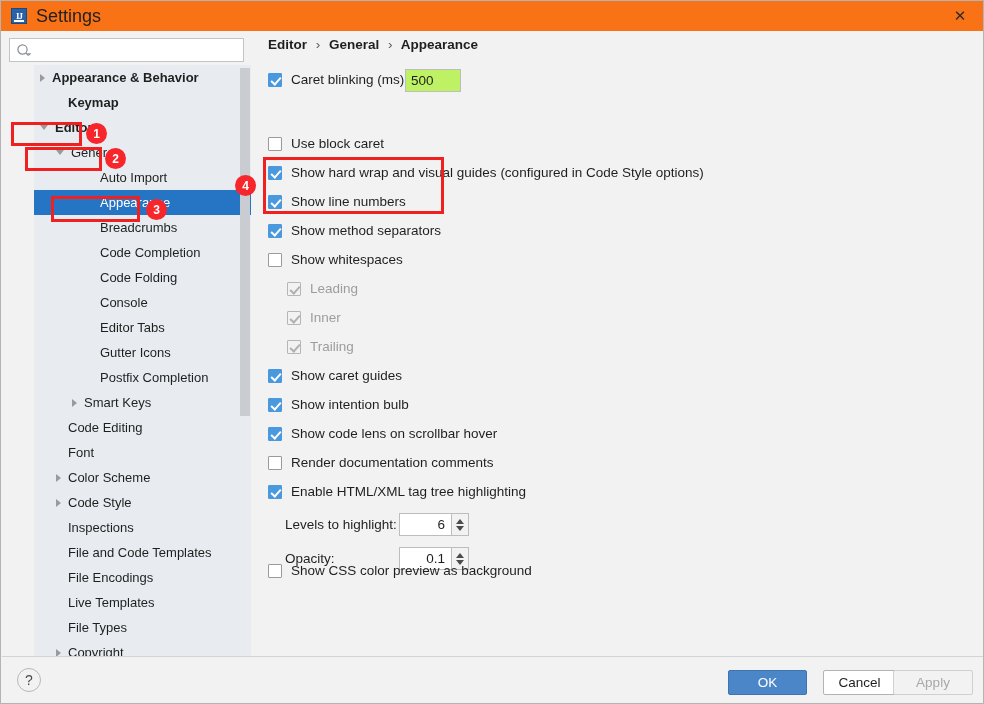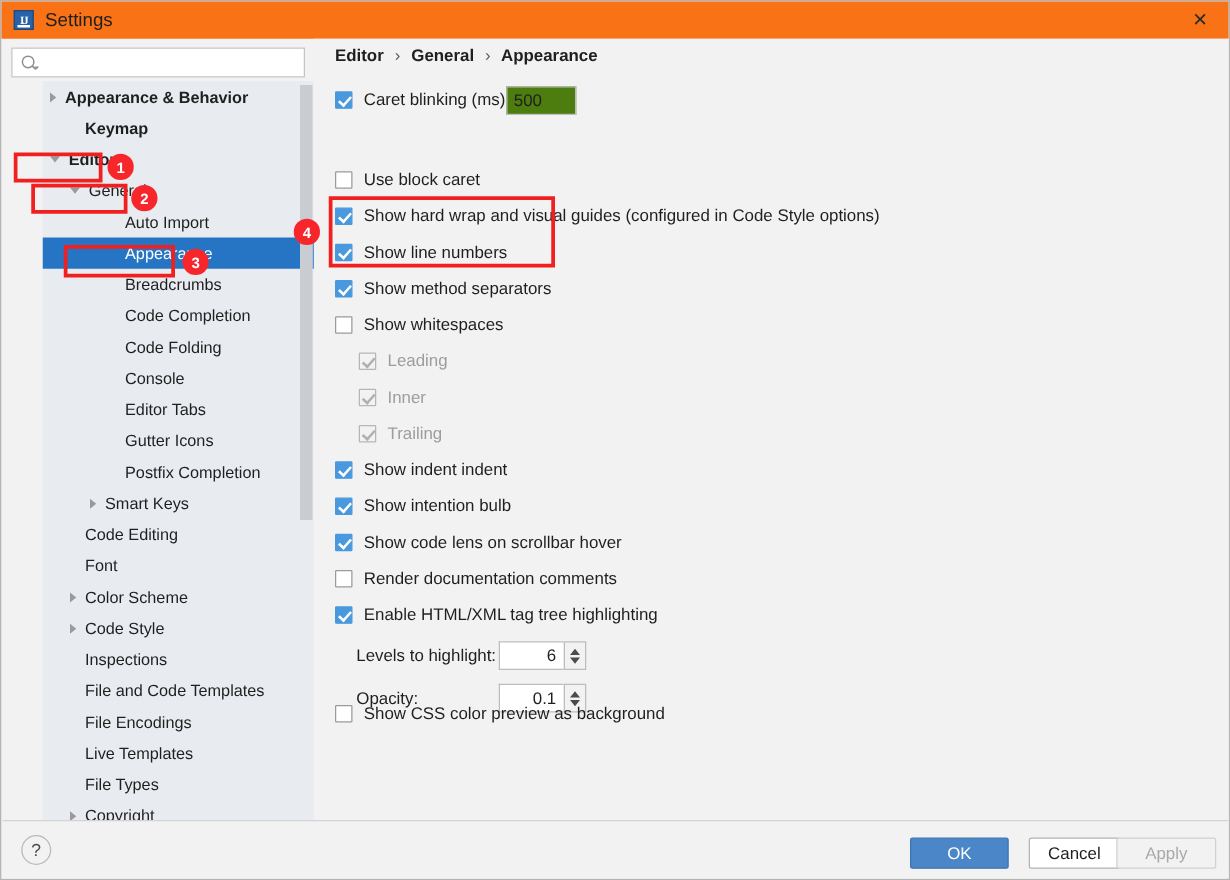--- a/index.html
+++ b/index.html
@@ -40,21 +40,21 @@
     letter-spacing: -1px;
     position: relative;
   }
   .tb-icon::after {
     content: "";
     position: absolute; left: 2px; right: 2px; bottom: 1px;
     height: 2px; background: #ffffff;
   }
   .tb-title {
     margin-left: 9px;
-    font-size: 15px;
+    font-size: 18px;
     color: #1f1f1f;
   }
   .tb-close {
     position: absolute; right: 0; top: 0;
     width: 46px; height: 30px;
     display: flex; align-items: center; justify-content: center;
     font-size: 15px; color: #2b2b2b;
     cursor: pointer;
   }
 
@@ -179,21 +179,21 @@
     width: 4px; height: 8px;
     border: solid #b0b0b0;
     border-width: 0 2px 2px 0;
     transform: rotate(42deg);
   }
   .opt-label { margin-left: 9px; font-size: 13.5px; color: #1f1f1f; }
   .opt-label.dim { color: #9d9d9d; }
 
   .txtfield {
     height: 23px;
-    background: #4d7c0f;
+    background: #bef264;
     border: 1px solid #bdbdbd;
     font-family: "Liberation Sans", sans-serif;
     font-size: 13.5px;
     color: #1f1f1f;
     padding: 0 5px;
     outline: none;
   }
 
   .spinner {
     position: absolute;
@@ -505,21 +505,21 @@
         <div class="opt" style="left: 36px; top: 279px; text-align: center;">
           <span class="cb checked disabled"></span>
           <span class="opt-label dim">Inner</span>
         </div>
         <div class="opt" style="left: 36px; top: 308px;">
           <span class="cb checked disabled"></span>
           <span class="opt-label dim">Trailing</span>
         </div>
         <div class="opt" style="left: 17px; top: 337px;">
           <span class="cb checked"></span>
-          <span class="opt-label">Show indent indent</span>
+          <span class="opt-label">Show caret guides</span>
         </div>
         <div class="opt" style="left: 17px; top: 366px;">
           <span class="cb checked"></span>
           <span class="opt-label">Show intention bulb</span>
         </div>
         <div class="opt" style="left: 17px; top: 395px;">
           <span class="cb checked"></span>
           <span class="opt-label">Show code lens on scrollbar hover</span>
         </div>
         <div class="opt" style="left: 17px; top: 424px;">

